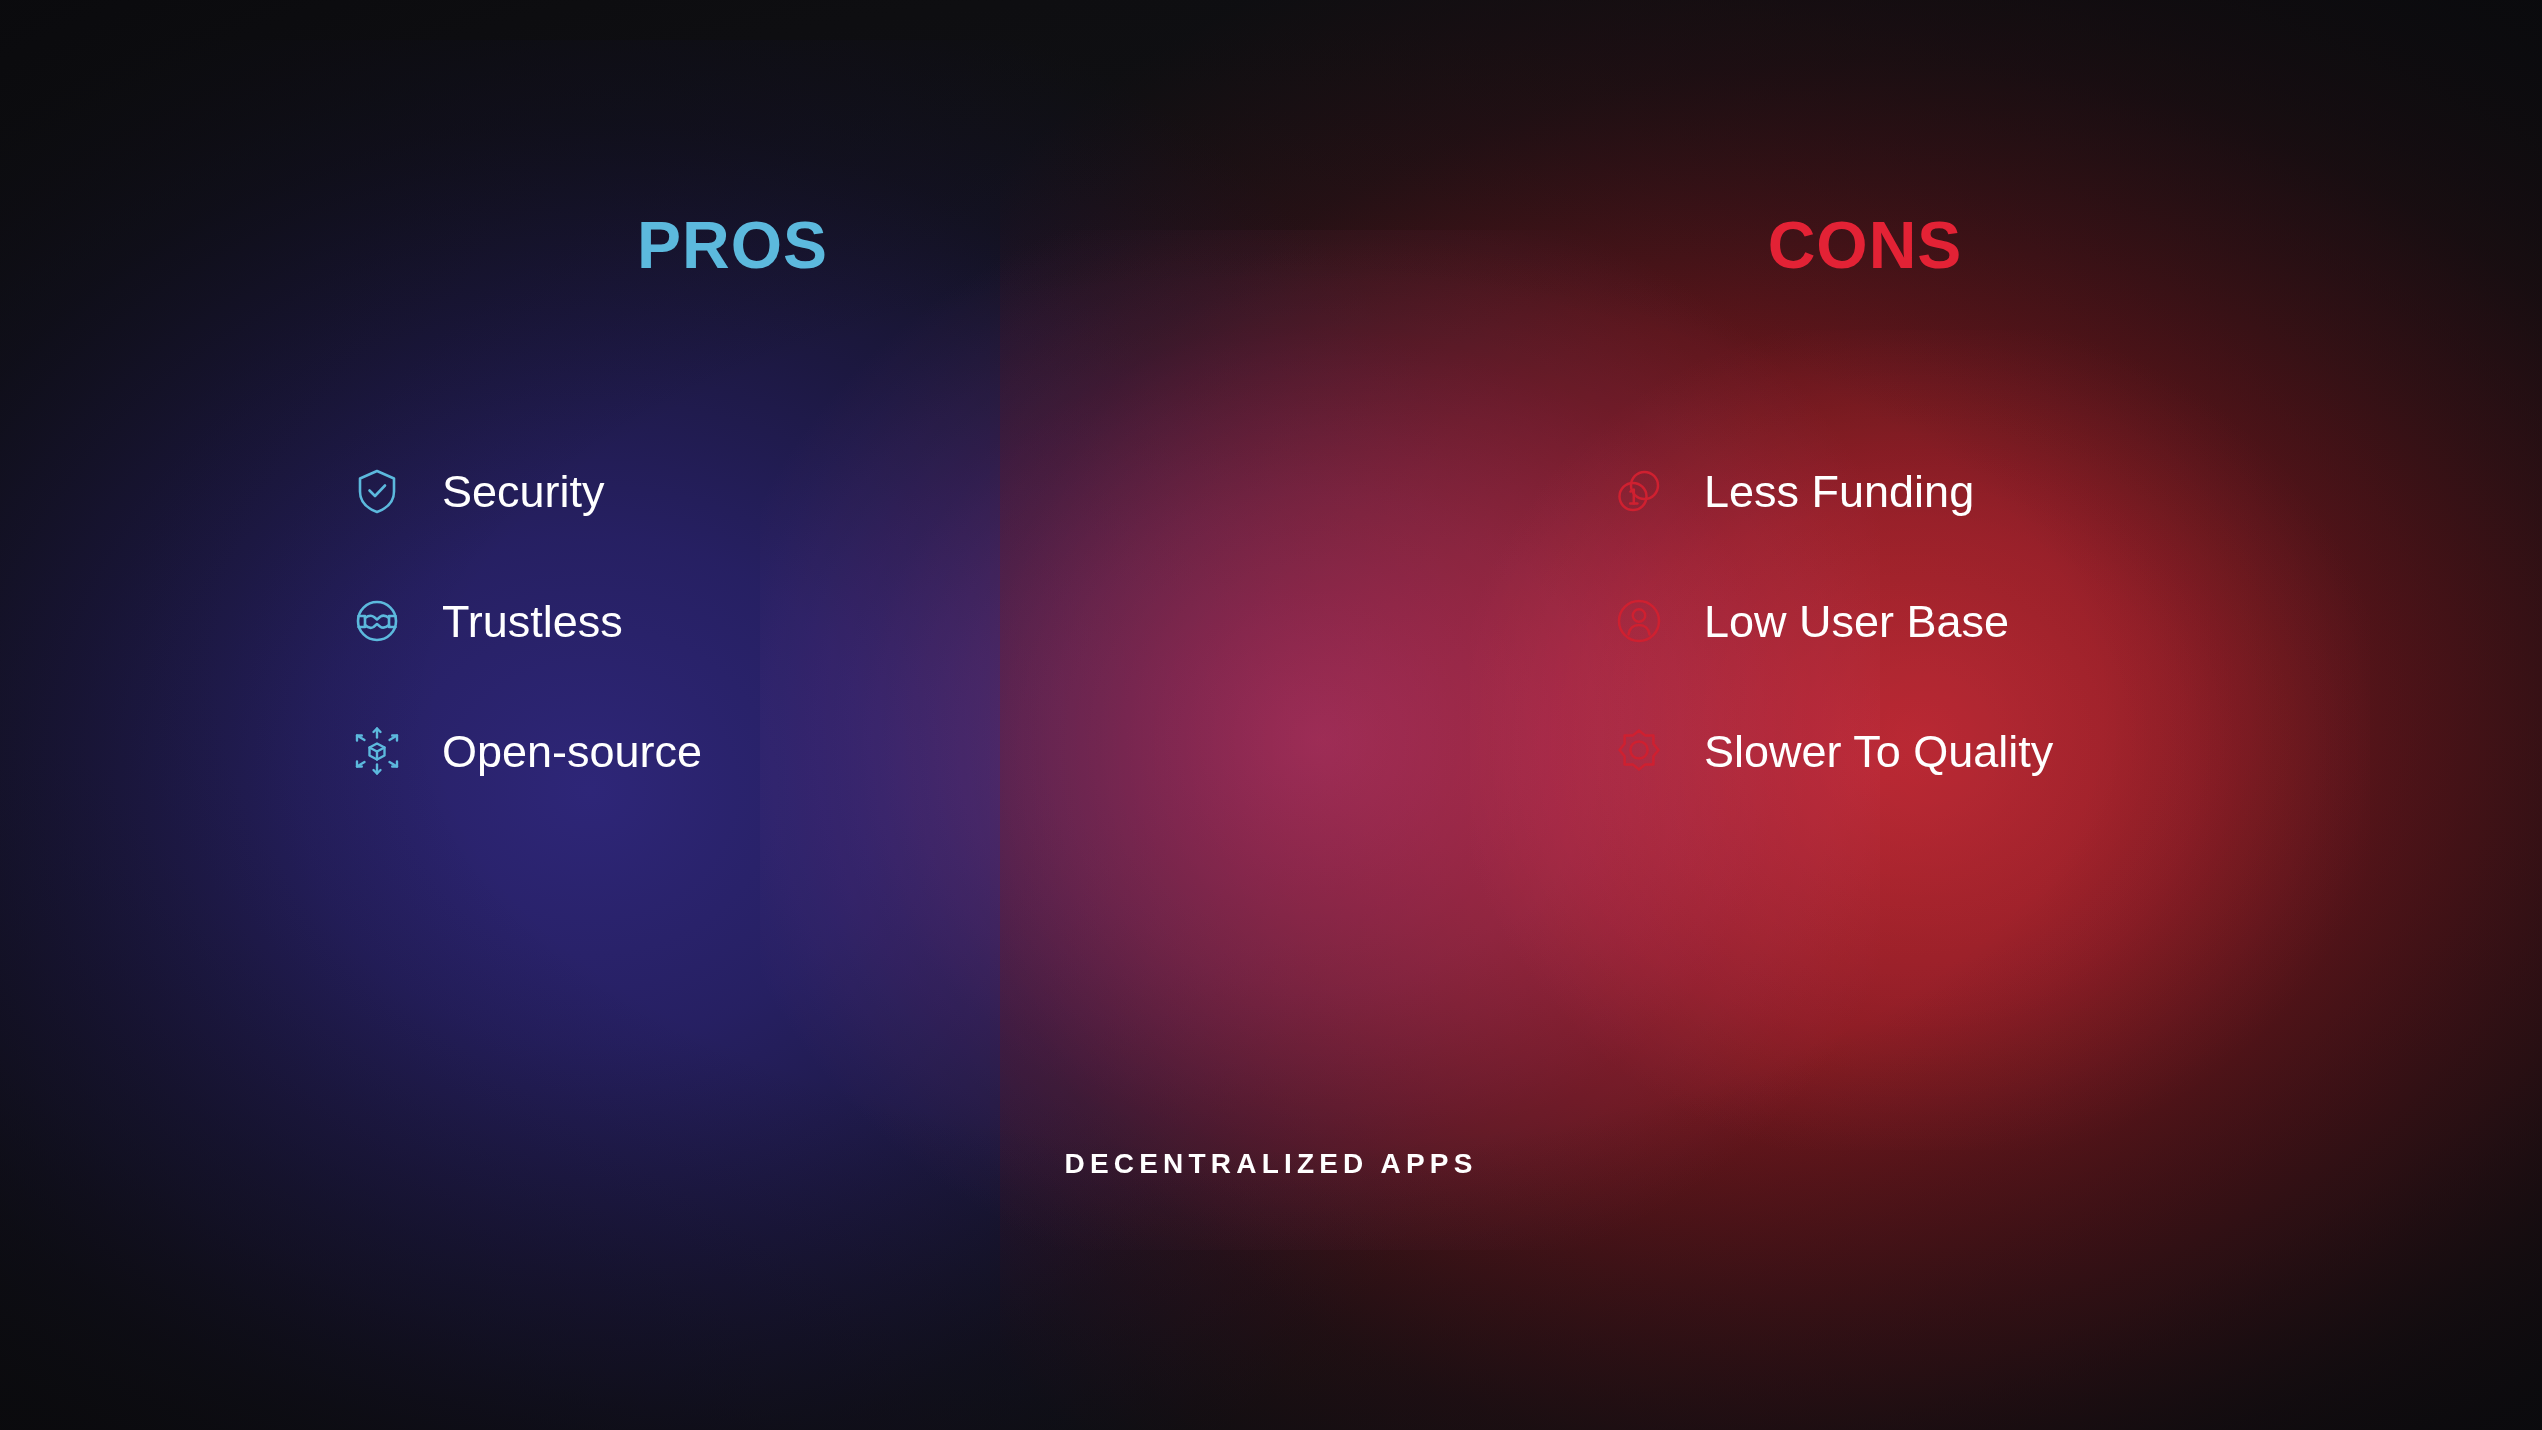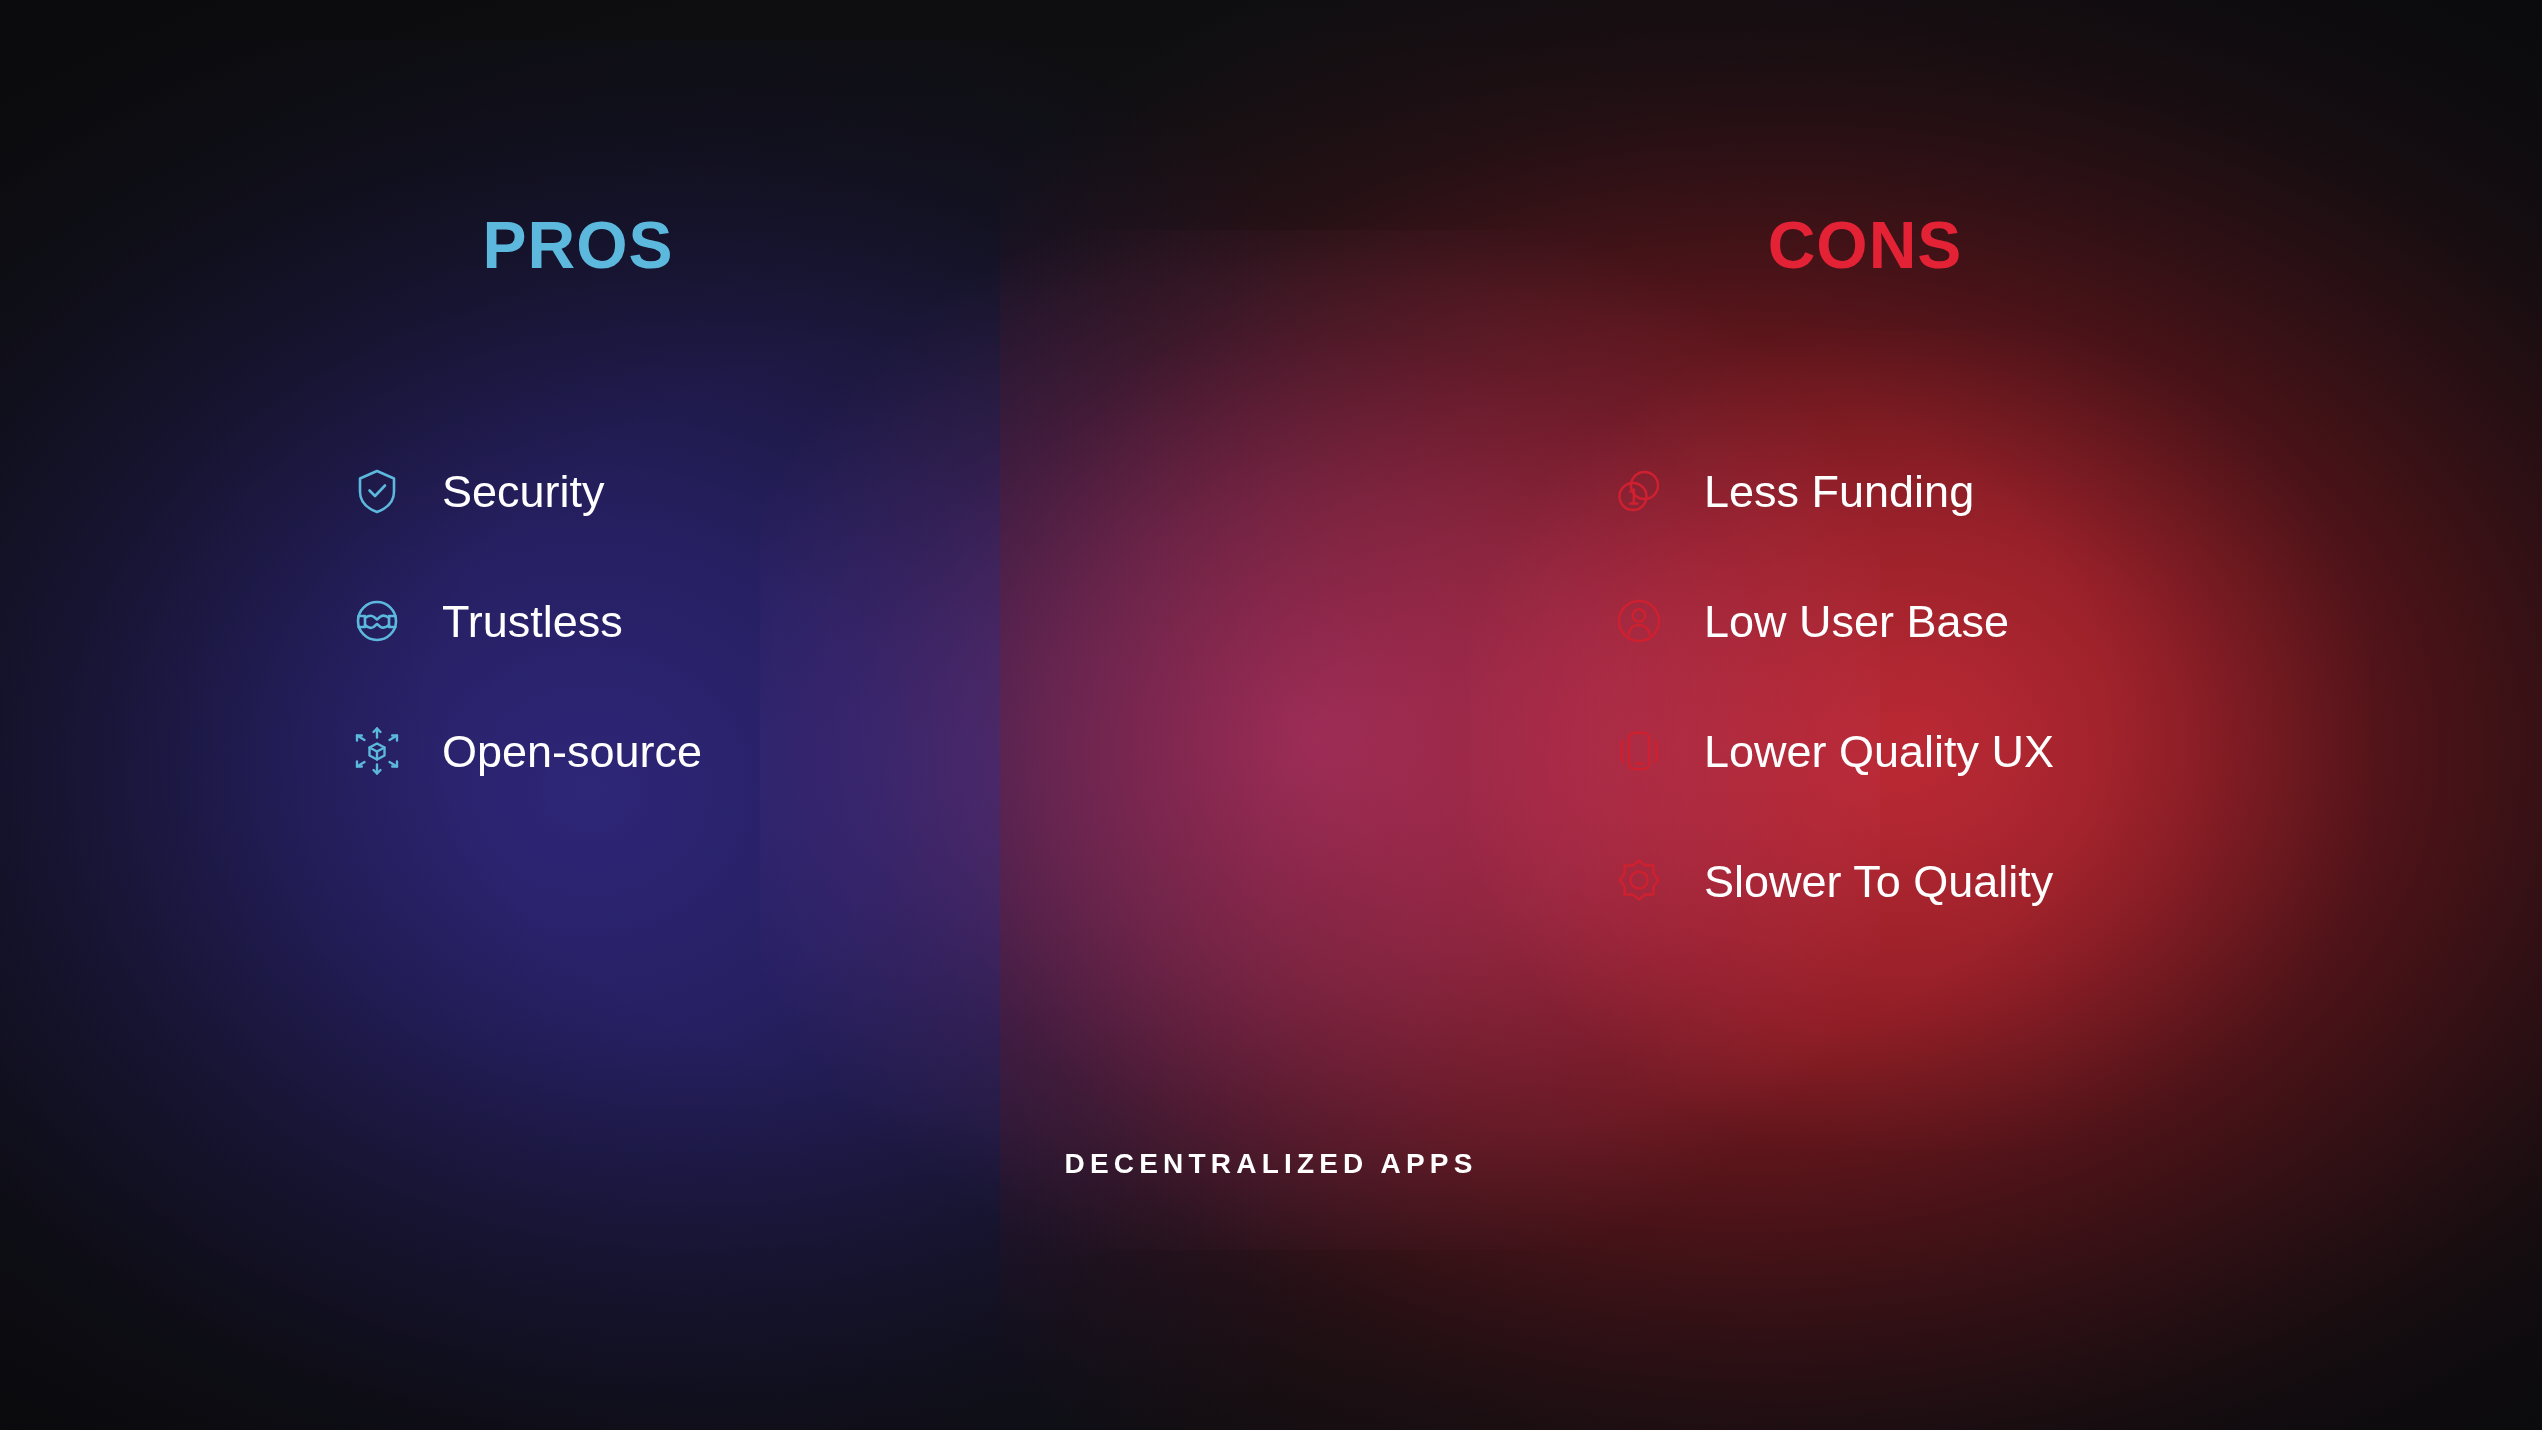--- a/index.html
+++ b/index.html
@@ -94,21 +94,21 @@
 
   .col-heading {
     text-align: center;
     font-size: 66px;
     font-weight: bold;
     letter-spacing: 1px;
     margin-top: 212px;
     line-height: 1;
     width: 500px;
   }
-  #col-pros .col-heading { color: #5cb9dd; margin-left: 198px; }
+  #col-pros .col-heading { color: #5cb9dd; margin-left: 198px; text-align: right; }
   #col-cons .col-heading { color: #e32235; margin-left: 195px; }
 
   .item-list {
     margin-top: 148px;
     padding: 0;
     list-style: none;
   }
   .item {
     display: flex;
     align-items: center;
@@ -236,31 +236,20 @@
             <span class="item-icon">
               <svg width="54" height="54" viewBox="0 0 54 54" fill="none" stroke="#cf2030" stroke-width="2.5" stroke-linecap="round" stroke-linejoin="round">
                 <circle cx="27" cy="27" r="20"></circle>
                 <circle cx="27" cy="21.5" r="6.2"></circle>
                 <path d="M16.5 40.5 C17.5 34 21.5 31 27 31 C32.5 31 36.5 34 37.5 40.5"></path>
               </svg>
             </span>
             <span class="item-label">Low User Base</span>
           </li>
 
-          <li class="item">
-            <span class="item-icon">
-              <svg width="54" height="54" viewBox="0 0 54 54" fill="none" stroke="#cf2030" stroke-width="2.5" stroke-linecap="round" stroke-linejoin="round">
-                <rect x="17" y="9" width="20" height="36" rx="5"></rect>
-                <path d="M24 39.5 H30"></path>
-                <path d="M11 17 C8.5 21 8.5 25 11 27.5 C8.5 30 8.5 34 11 38"></path>
-                <path d="M43 17 C45.5 21 45.5 25 43 27.5 C45.5 30 45.5 34 43 38"></path>
-              </svg>
-            </span>
-            <span class="item-label">Lower Quality UX</span>
-          </li>
 
           <li class="item">
             <span class="item-icon">
               <svg width="54" height="54" viewBox="0 0 54 54" fill="none" stroke="#cf2030" stroke-width="2.5" stroke-linecap="round" stroke-linejoin="round">
                 <path d="M27 6.5 L33.3 11.6 L41.4 11.6 L41.4 19.7 L46.5 26 L41.4 32.3 L41.4 40.4
                          L33.3 40.4 L27 45.5 L20.7 40.4 L12.6 40.4 L12.6 32.3 L7.5 26 L12.6 19.7
                          L12.6 11.6 L20.7 11.6 Z"></path>
                 <circle cx="27" cy="26" r="8.6"></circle>
               </svg>
             </span>

